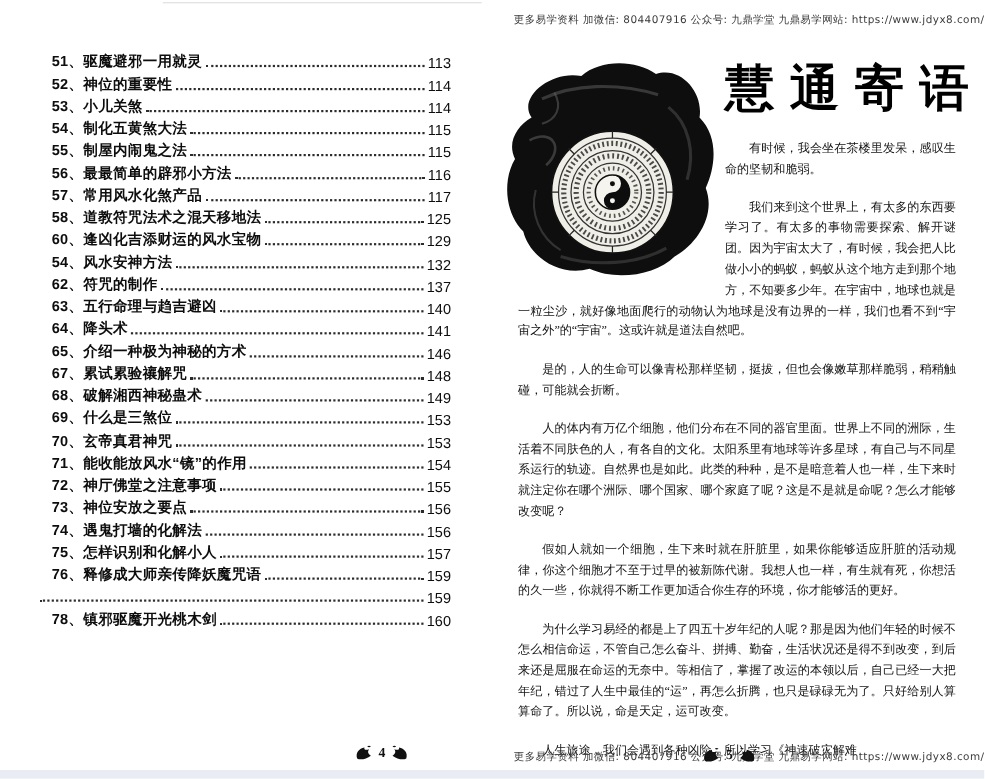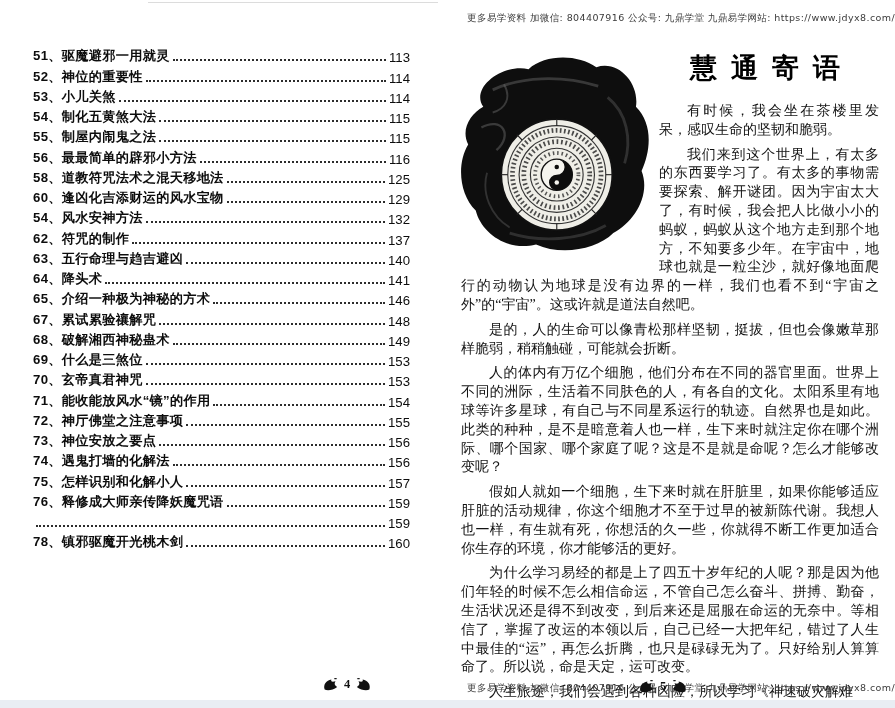--- a/index.html
+++ b/index.html
@@ -16,34 +16,34 @@
   .watermark.top{top:12px;}
   .watermark.bottom{top:682px;}
   .bottom-strip{position:absolute;left:0;right:0;bottom:0;height:8px;background:#e9edf3;}
 
   
   .toc{position:absolute;left:33px;top:45px;width:377px;}
   .toc-row{
     display:flex;align-items:flex-end;height:20.25px;
     font-weight:bold;font-size:13.2px;color:#0d0d0d;
   }
-  .toc-label{white-space:nowrap;letter-spacing:0.3px;}
+  .toc-label{white-space:nowrap;letter-spacing:0.3px;margin-left:14px;}
   .toc-leader{flex:1;border-bottom:2px dotted #2c2c2c;margin:0 3px 4px 3px;min-width:10px;}
   .toc-page{white-space:nowrap;font-weight:normal;}
 
   
   .page-right{position:absolute;left:455px;top:44px;width:430px;color:#161616;}
   .illustration{float:left;width:196px;height:210px;margin:4px 8px 4px 0;}
   .article-title{
-    font-size:27px;font-weight:bold;text-align:center;letter-spacing:14px;
+    font-size:45px;font-weight:bold;text-align:center;letter-spacing:14px;
     margin:6px 0 16px 0;color:#000;white-space:nowrap;
     font-family:"Liberation Sans", sans-serif;
   }
   .article-text p{
-    margin:6px;font-size:14px;line-height:18.8px;text-align:justify;
+    margin:16px;font-size:11px;line-height:18.8px;text-align:justify;
     text-indent:2em;font-family:"Liberation Serif", serif;color:#131313;
   }
 
   
   .folio{
     position:absolute;display:flex;align-items:center;gap:5px;
     font-size:12.5px;font-weight:bold;color:#111;
     font-family:"Liberation Serif", serif;
   }
   .folio.left{left:322px;top:677px;}
@@ -88,20 +88,25 @@
       <span class="toc-leader"></span>
       <span class="toc-page">115</span>
     </div>
 
     <div class="toc-row">
       <span class="toc-label">56、最最简单的辟邪小方法</span>
       <span class="toc-leader"></span>
       <span class="toc-page">116</span>
     </div>
 
+    <div class="toc-row">
+      <span class="toc-label">57、常用风水化煞产品</span>
+      <span class="toc-leader"></span>
+      <span class="toc-page">117</span>
+    </div>
 
     <div class="toc-row">
       <span class="toc-label">58、道教符咒法术之混天移地法</span>
       <span class="toc-leader"></span>
       <span class="toc-page">125</span>
     </div>
 
 
     <div class="toc-row">
       <span class="toc-label">60、逢凶化吉添财运的风水宝物</span>

